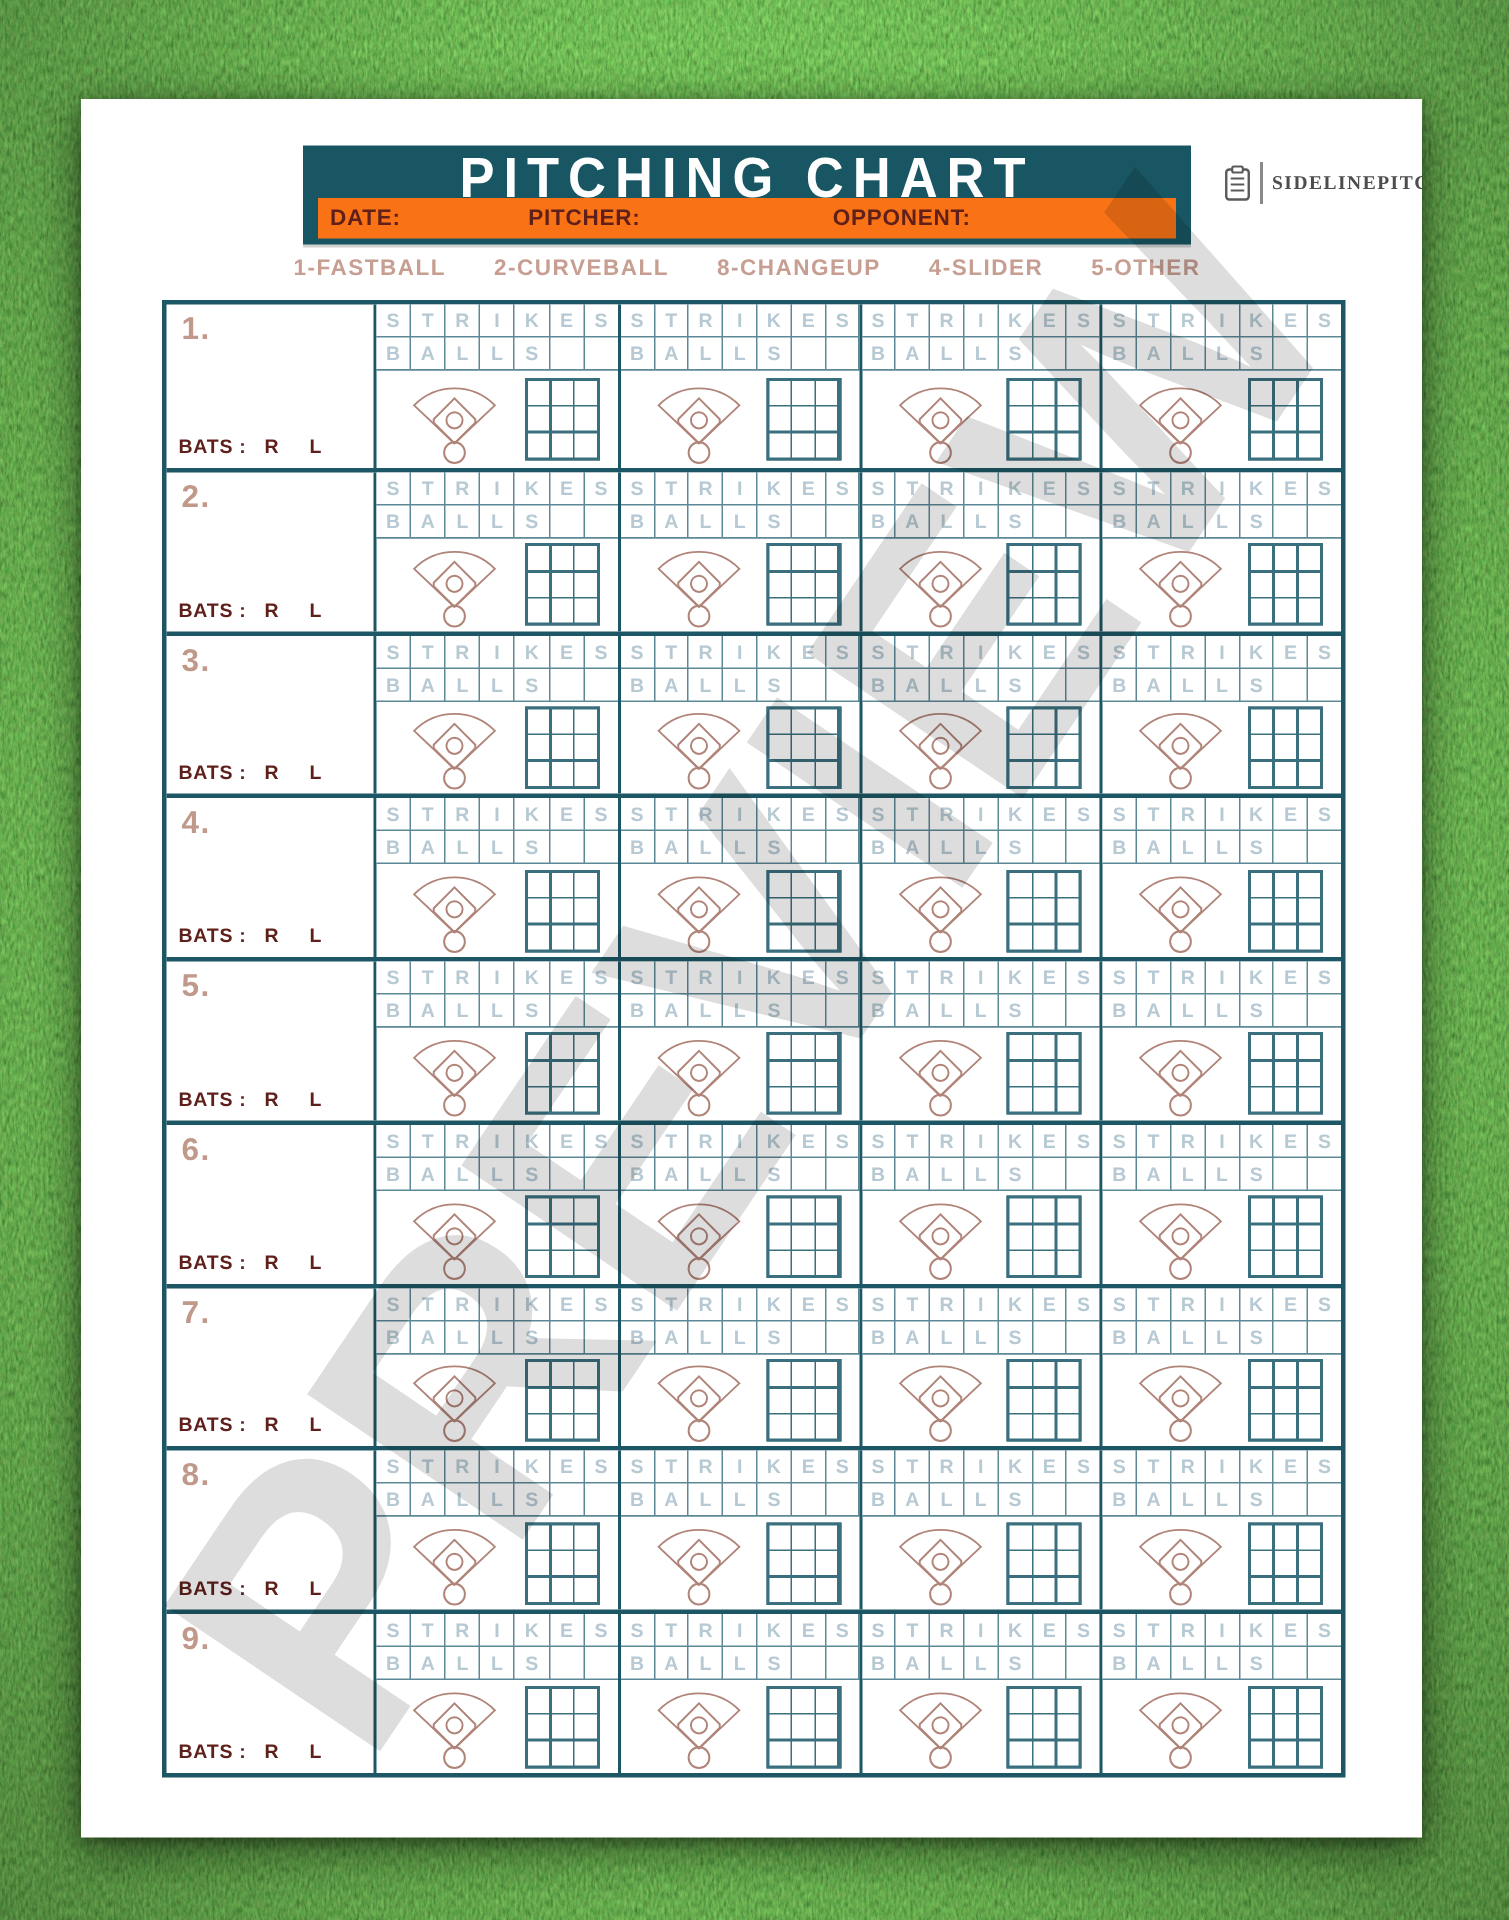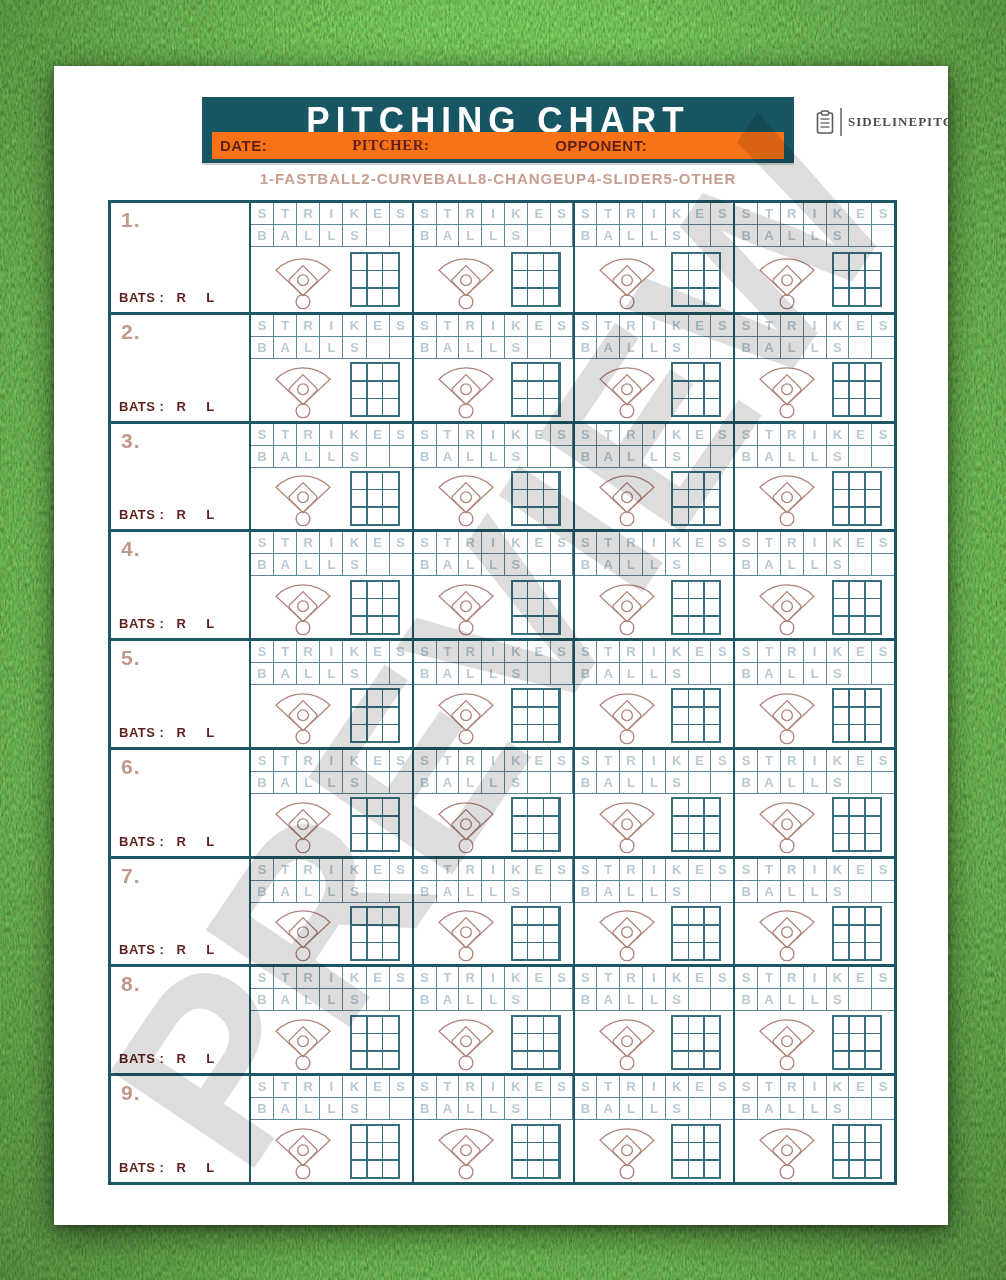--- a/index.html
+++ b/index.html
@@ -19,29 +19,29 @@
     overflow:hidden;
   }
   
   .header-bar{position:absolute;left:148px;top:31px;width:592px;height:66px;background:var(--teal);
     box-shadow:0 2px 0 rgba(0,0,0,0.18);}
   .header-title{position:absolute;left:0;right:0;top:1px;text-align:center;color:#fff;
     font-size:35px;font-weight:bold;letter-spacing:6px;transform:scaleY(1.08);transform-origin:top;white-space:nowrap;}
   .header-strip{position:absolute;left:10px;right:10px;top:35px;height:27px;background:#f97316;}
   .header-field{position:absolute;top:0;height:27px;line-height:27px;font-size:15px;font-weight:bold;
     color:var(--maroon);letter-spacing:0.5px;}
-  .hf-date{left:8px;} .hf-pitcher{left:24.5%;font-family:Liberation Serif, serif;} .hf-opponent{left:60%;}
+  .hf-date{left:8px;} .hf-pitcher{left:24.5%;} .hf-opponent{left:60%;}
   
   .logo{position:absolute;left:762px;top:42px;display:flex;align-items:center;gap:6px;}
   .logo .bar{width:2px;height:28px;background:#8a8a8a;}
   .logo-text{display:flex;flex-direction:row;line-height:14px;color:var(--logo-gray);
     font-family:"Liberation Serif", serif;font-weight:bold;font-size:13px;letter-spacing:1px;}
   .logo-text .suffix{font-size:9px;letter-spacing:0;}
   
-  .legend{position:absolute;left:148px;top:104px;width:592px;display:flex;justify-content:center;
+  .legend{position:absolute;left:148px;top:104px;width:592px;display:flex;justify-content:center;gap:32px;
     color:var(--legend);font-size:15px;font-weight:bold;letter-spacing:1px;white-space:nowrap;}
   
   .chart{position:absolute;left:54px;top:134px;width:789px;height:985px;border:3px solid var(--teal-line);
     display:grid;grid-template-rows:repeat(9,1fr);background:#fff;}
   .row{display:flex;border-top:3px solid var(--teal-line);min-height:0;}
   .row:first-child{border-top:none;}
   .label-col{width:140px;flex:0 0 140px;position:relative;border-right:2px solid var(--teal-line);}
   .row-number{position:absolute;left:10px;top:5px;font-size:21px;font-weight:bold;color:var(--salmon-text);letter-spacing:1px;}
   .bats{position:absolute;left:8px;bottom:7px;font-size:13px;font-weight:bold;color:var(--maroon);letter-spacing:0.5px;}
   .bats .opt-r{margin-left:12px;} .bats .opt-l{margin-left:20px;}

